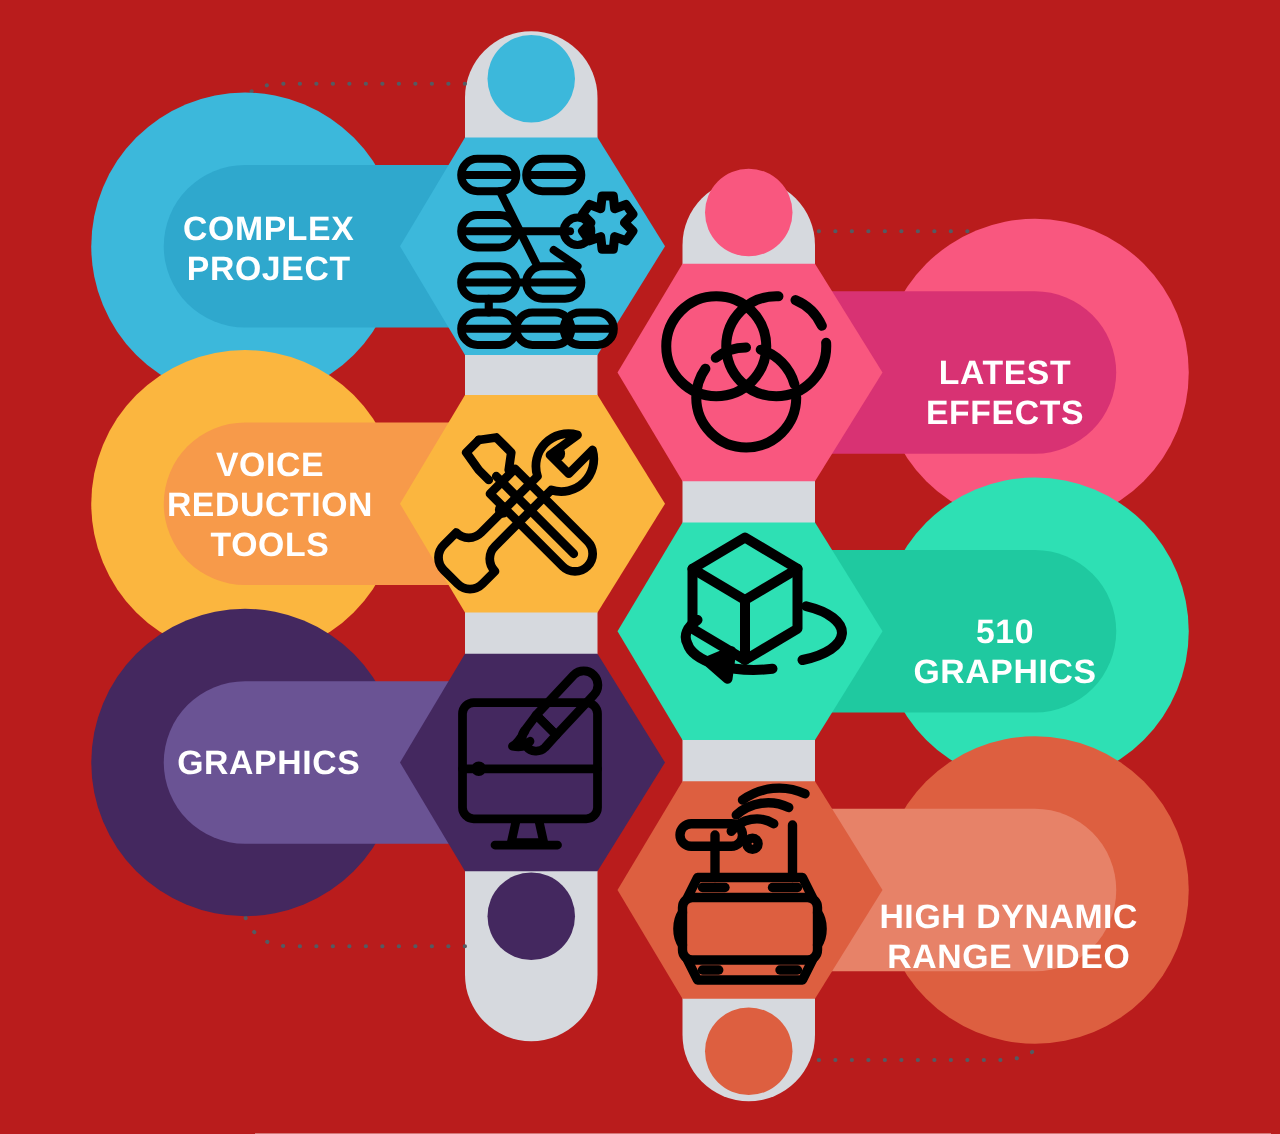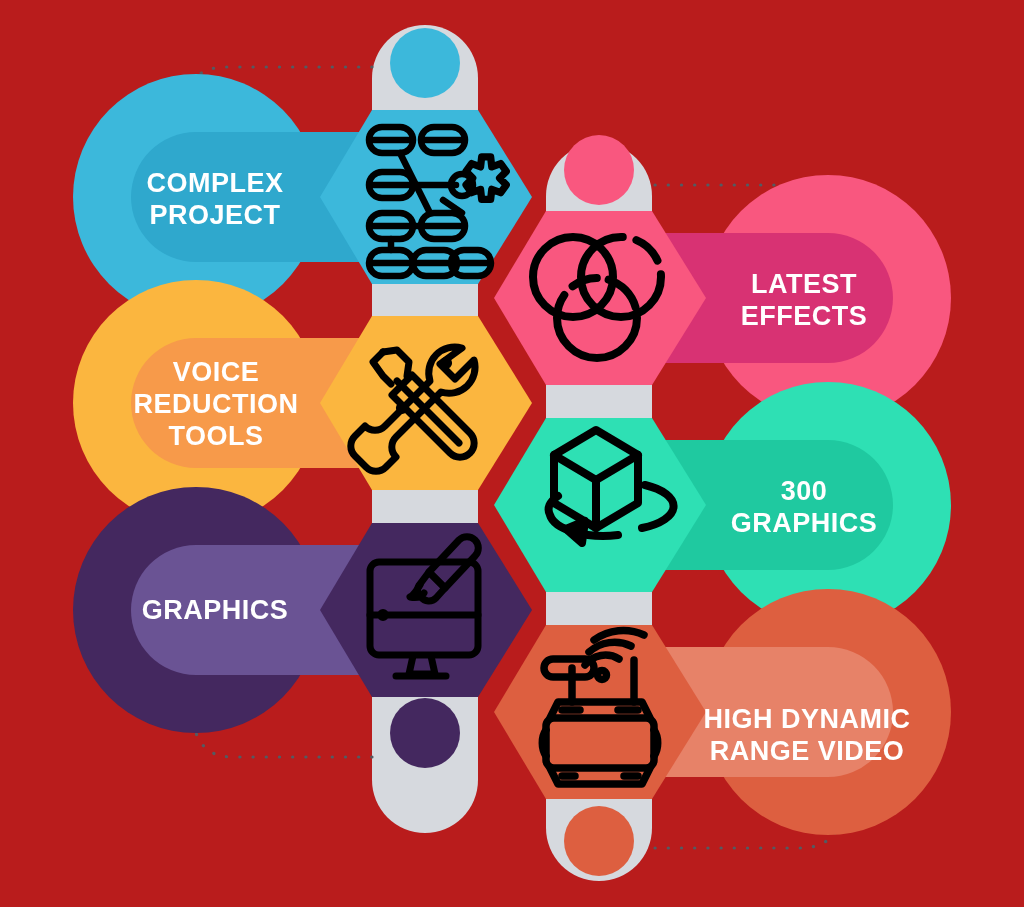--- a/index.html
+++ b/index.html
@@ -33,20 +33,21 @@
     line-height: 1.18;
     letter-spacing: 0.5px;
     white-space: pre-line;
     pointer-events: none;
   }
   .label-left {
     font-size: 27px;
   }
   .label-right {
     font-size: 27px;
+    margin-top: 14px;
   }
   svg { display: block; }
 </style>
 </head>
 <body>
 
 <div id="infographic">
 
   <svg class="layer" viewBox="0 0 1024 907" width="1024" height="907">
 
@@ -216,20 +217,20 @@
 
     <div class="label-text label-left" style="left:105px; top:357px; width:222px;">VOICE
 REDUCTION
 TOOLS</div>
 
     <div class="label-text label-left" style="left:110px; top:595px; width:210px;">GRAPHICS</div>
 
     <div class="label-text label-right" style="left:700px; top:269px; width:208px;">LATEST
 EFFECTS</div>
 
-    <div class="label-text label-right" style="left:700px; top:476px; width:208px;">300
+    <div class="label-text label-right" style="left:700px; top:476px; width:208px;">510
 GRAPHICS</div>
 
     <div class="label-text label-right" style="left:682px; top:704px; width:250px;">HIGH DYNAMIC
 RANGE VIDEO</div>
   </div>
 
 </div>
 
 </body></html>

